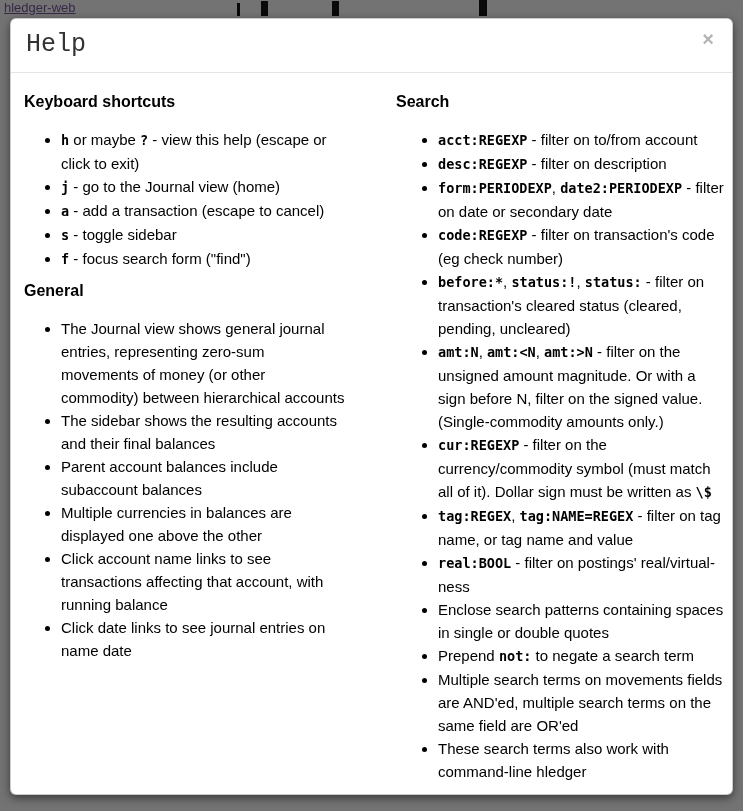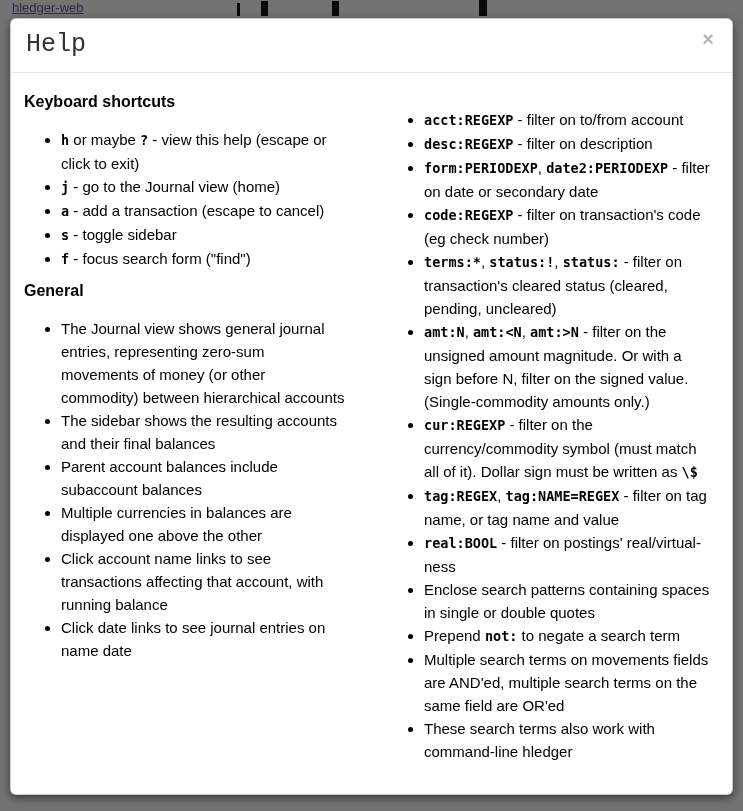--- a/index.html
+++ b/index.html
@@ -7,21 +7,21 @@
   body {
     width: 743px; height: 811px;
     position: relative; overflow: hidden;
     background: #ffffff;
     font-family: "Liberation Sans", sans-serif;
     color: #000;
   }
   
   .bg-page { position: absolute; inset: 0; background: #fff; }
   .bg-link {
-    position: absolute; left: 12px; top: 0px;
+    position: absolute; left: 4px; top: 0px;
     font-size: 13px; color: #7a5a9e; text-decoration: underline;
     cursor: pointer;
   }
   .bg-frag { position: absolute; background: #151515; }
   .bg-frag.f1 { left: 237px; top: 3px; width: 3px; height: 13px; }
   .bg-frag.f2 { left: 261px; top: 1px; width: 7px; height: 15px; }
   .bg-frag.f3 { left: 332px; top: 1px; width: 7px; height: 15px; }
   .bg-frag.f4 { left: 479px; top: 0px; width: 8px; height: 16px; }
   .backdrop {
     position: absolute; inset: 0;
@@ -48,20 +48,21 @@
   }
   .close-btn {
     position: absolute; top: 10px; right: 18px;
     font-size: 20px; font-weight: bold; line-height: 20px;
     color: #b4b4b4; cursor: pointer;
     font-family: "Liberation Sans", sans-serif;
   }
   .modal-body {
     display: flex;
     padding: 19px 6px 0 13px;
+    justify-content: space-between;
   }
   .help-col-left  { width: 322px; margin-right: 18px; flex: 0 0 auto; }
   .help-col-right { width: 348px; padding-left: 18px; flex: 0 0 auto; }
   h3.section-h {
     margin: 0; font-size: 16px; font-weight: bold;
     line-height: 20px; color: #000;
   }
   h3.section-h.mt { }
   ul.help-list {
     margin: 16px 0 10px 0;
@@ -110,26 +111,27 @@
       <ul class="help-list">
           <li>The Journal view shows general journal entries, representing zero-sum movements of money (or other commodity) between hierarchical accounts</li>
           <li>The sidebar shows the resulting accounts and their final balances</li>
           <li>Parent account balances include subaccount balances</li>
           <li>Multiple currencies in balances are displayed one above the other</li>
           <li>Click account name links to see transactions affecting that account, with running balance</li>
           <li>Click date links to see journal entries on name date</li>
         </ul>
     </div>
     <div class="help-col-right">
+      <h3 class="section-h">Search</h3>
       <ul class="help-list">
           <li><code>acct:REGEXP</code> - filter on to/from account</li>
           <li><code>desc:REGEXP</code> - filter on description</li>
           <li><code>form:PERIODEXP</code>, <code>date2:PERIODEXP</code> - filter on date or secondary date</li>
           <li><code>code:REGEXP</code> - filter on transaction's code (eg check number)</li>
-          <li><code>terms:*</code>, <code>status:!</code>, <code>status:</code> - filter on transaction's cleared status (cleared, pending, uncleared)</li>
+          <li><code>before:*</code>, <code>status:!</code>, <code>status:</code> - filter on transaction's cleared status (cleared, pending, uncleared)</li>
           <li><code>amt:N</code>, <code>amt:&lt;N</code>, <code>amt:&gt;N</code> - filter on the unsigned amount magnitude. Or with a sign before N, filter on the signed value. (Single-commodity amounts only.)</li>
           <li><code>cur:REGEXP</code> - filter on the currency/commodity symbol (must match all of it). Dollar sign must be written as <code>\$</code></li>
           <li><code>tag:REGEX</code>, <code>tag:NAME=REGEX</code> - filter on tag name, or tag name and value</li>
           <li><code>real:BOOL</code> - filter on postings' real/virtual-ness</li>
           <li>Enclose search patterns containing spaces in single or double quotes</li>
           <li>Prepend <code>not:</code> to negate a search term</li>
           <li>Multiple search terms on movements fields are AND'ed, multiple search terms on the same field are OR'ed</li>
           <li>These search terms also work with command-line hledger</li>
         </ul>
     </div>

